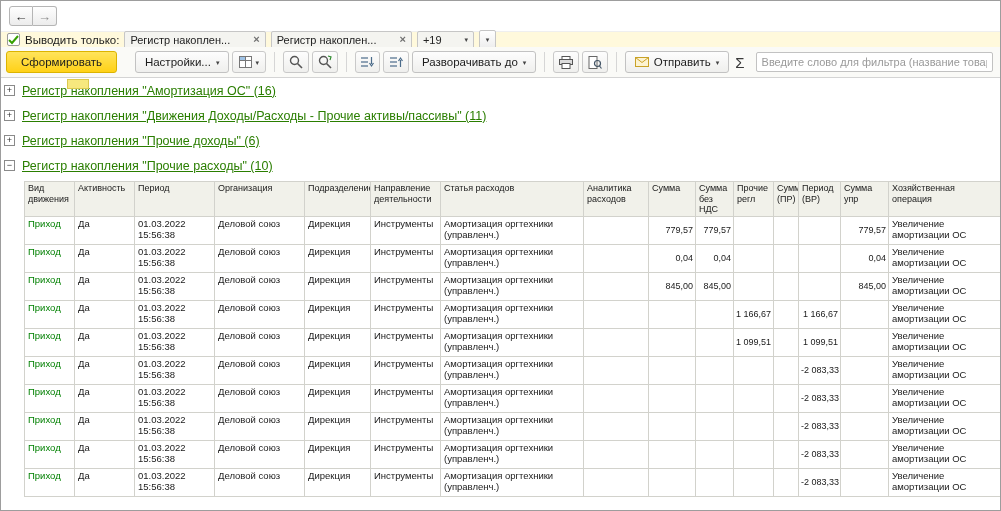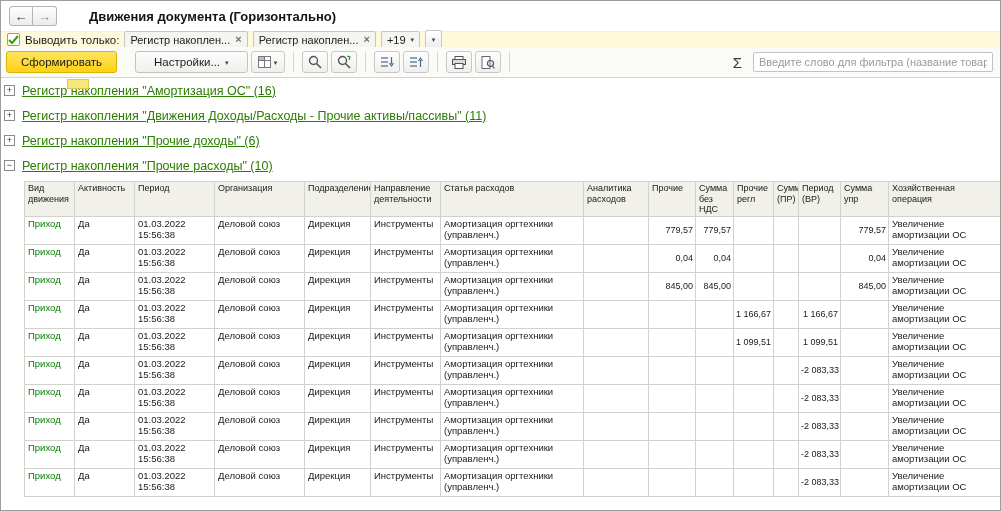--- a/index.html
+++ b/index.html
@@ -17,31 +17,31 @@
   .navbtn.back { border-radius: 3px 0 0 3px; }
   .navbtn.fwd  { border-radius: 0 3px 3px 0; border-left: none; color: #8d8d8d; }
   .wtitle { font-size: 13px; font-weight: bold; color: #141414; margin-left: 32px; }
 
   
   .filterbar { height: 16px; flex: 0 0 auto; background: #fff9dc; border-top: 1px solid #efefef;
                display: flex; align-items: center; padding: 0 6px; gap: 5px; }
   .checkbox { width: 13px; height: 13px; background: #fff; border: 1px solid #9a9a9a; border-radius: 2px;
               display: flex; align-items: center; justify-content: center; cursor: pointer; flex: 0 0 auto; }
   .flabel { font-size: 11.5px; color: #1c1c1c; }
-  .chip { display: inline-flex; align-items: center; gap: 5px; background: #f4f4f0; border: 1px solid #c6c6c6;
+  .chip { display: inline-flex; align-items: center; gap: 23px; background: #f4f4f0; border: 1px solid #c6c6c6;
           border-radius: 2px; padding: 0 5px; font-size: 11px; height: 18px; cursor: pointer; color: #222; }
   .chip-close { color: #707070; font-weight: bold; font-size: 11px; line-height: 1; cursor: pointer; }
   .chev { font-size: 7px; color: #444; line-height: 1; }
   .combo-btn { width: 17px; height: 19px; border: 1px solid #c6c6c6; border-radius: 2px;
                background: linear-gradient(#ffffff, #ededed); font-size: 7px; color: #444; padding: 0; cursor: pointer; }
 
   
   .toolbar { height: 31px; flex: 0 0 auto; background: #fafaf7; border-bottom: 1px solid #d4d4d4;
              display: flex; align-items: center; padding: 0 5px; gap: 3px; }
-  .btn { display: inline-flex; align-items: center; gap: 5px; height: 22px; padding: 0 18px;
+  .btn { display: inline-flex; align-items: center; gap: 5px; height: 22px; padding: 0 9px;
          border: 1px solid #c2c2c2; border-radius: 3px; background: linear-gradient(#fdfdfd, #efefed);
          font-size: 11.5px; font-family: inherit; color: #1c1c1c; cursor: pointer; white-space: nowrap; }
   .btn.primary { background: linear-gradient(#ffe45c, #ffd117); border-color: #dcb400; padding: 0 14px; }
   .tbtn { width: 26px; height: 22px; border: 1px solid #c9c9c9; border-radius: 3px;
           background: linear-gradient(#fdfdfd, #efefed); display: inline-flex; align-items: center;
           justify-content: center; padding: 0; cursor: pointer; }
   .sep { width: 1px; height: 20px; background: #d6d6d6; margin: 0 5px; flex: 0 0 auto; }
   .spacer { flex: 1; }
   .sigma { font-size: 15px; color: #3a3a3a; margin: 0 8px 0 0; }
   .filter-input { width: 240px; height: 20px; border: 1px solid #c2c2c2; border-radius: 2px;
@@ -77,21 +77,20 @@
 
   <div class="titlebar">
     <div class="navgroup">
       <button class="navbtn back">
         <span>←</span>
       </button>
       <button class="navbtn fwd">
         <span>→</span>
       </button>
     </div>
-    <div class="wtitle">Движения документа (Горизонтально)</div>
   </div>
 
   <div class="filterbar">
     <span class="checkbox">
       <svg width="11" height="10" viewBox="0 0 11 10">
         <path d="M1 5 L4 8 L10 1" stroke="#36a000" stroke-width="2" fill="none"></path>
       </svg>
     </span>
     <span class="flabel">Выводить только:</span>
 
@@ -157,40 +156,52 @@
       </svg>
     </button>
     <button class="tbtn">
       <svg width="14" height="14" viewBox="0 0 14 14">
         <line x1="1" y1="3" x2="8" y2="3" stroke="#4a6b8a" stroke-width="1.2"></line>
         <line x1="1" y1="7" x2="8" y2="7" stroke="#4a6b8a" stroke-width="1.2"></line>
         <line x1="1" y1="11" x2="8" y2="11" stroke="#4a6b8a" stroke-width="1.2"></line>
         <path d="M11.5 12 v-7 M9.5 6 l2 -3 2 3" fill="none" stroke="#4a6b8a" stroke-width="1.2"></path>
       </svg>
     </button>
+    <button class="btn">
+      <span>Разворачивать до</span>
+      <span class="chev">▾</span>
+    </button>
 
     <span class="sep"></span>
 
     <button class="tbtn">
       <svg width="14" height="13" viewBox="0 0 14 13">
         <rect x="3" y="0.5" width="8" height="3" fill="#fff" stroke="#555"></rect>
         <rect x="0.5" y="3.5" width="13" height="5" fill="#dcdcdc" stroke="#555"></rect>
         <rect x="3" y="7.5" width="8" height="5" fill="#fff" stroke="#555"></rect>
       </svg>
     </button>
     <button class="tbtn">
       <svg width="14" height="13" viewBox="0 0 14 13">
         <rect x="1" y="0.5" width="8" height="12" fill="#fff" stroke="#666"></rect>
         <circle cx="9.5" cy="7.5" r="3" fill="none" stroke="#456" stroke-width="1.2"></circle>
         <line x1="11.5" y1="10" x2="13.5" y2="12.5" stroke="#456" stroke-width="1.2"></line>
       </svg>
     </button>
 
     <span class="sep"></span>
 
+    <button class="btn">
+      <svg width="14" height="10" viewBox="0 0 14 10">
+        <rect x="0.5" y="0.5" width="13" height="9" fill="#fdf3d0" stroke="#c9a227"></rect>
+        <path d="M0.5 0.5 L7 5.5 L13.5 0.5" fill="none" stroke="#c9a227"></path>
+      </svg>
+      <span>Отправить</span>
+      <span class="chev">▾</span>
+    </button>
 
     <span class="spacer"></span>
     <span class="sigma">Σ</span>
     <input class="filter-input" type="text" placeholder="Введите слово для фильтра (название товара, пок" style="">
   </div>
 
   <div class="report">
     <div class="corner-hl"></div>
 
 
@@ -232,21 +243,21 @@
       <thead>
         <tr>
           <th>Вид движения</th>
           <th>Активность</th>
           <th>Период</th>
           <th>Организация</th>
           <th>Подразделение</th>
           <th>Направление деятельности</th>
           <th>Статья расходов</th>
           <th>Аналитика расходов</th>
-          <th>Прочие</th>
+          <th>Сумма</th>
           <th>Сумма без НДС</th>
           <th>Прочие регл</th>
           <th>Сумма (ПР)</th>
           <th>Период (ВР)</th>
           <th>Сумма упр</th>
           <th>Хозяйственная операция</th>
         </tr>
       </thead>
       <tbody>
           <tr>

